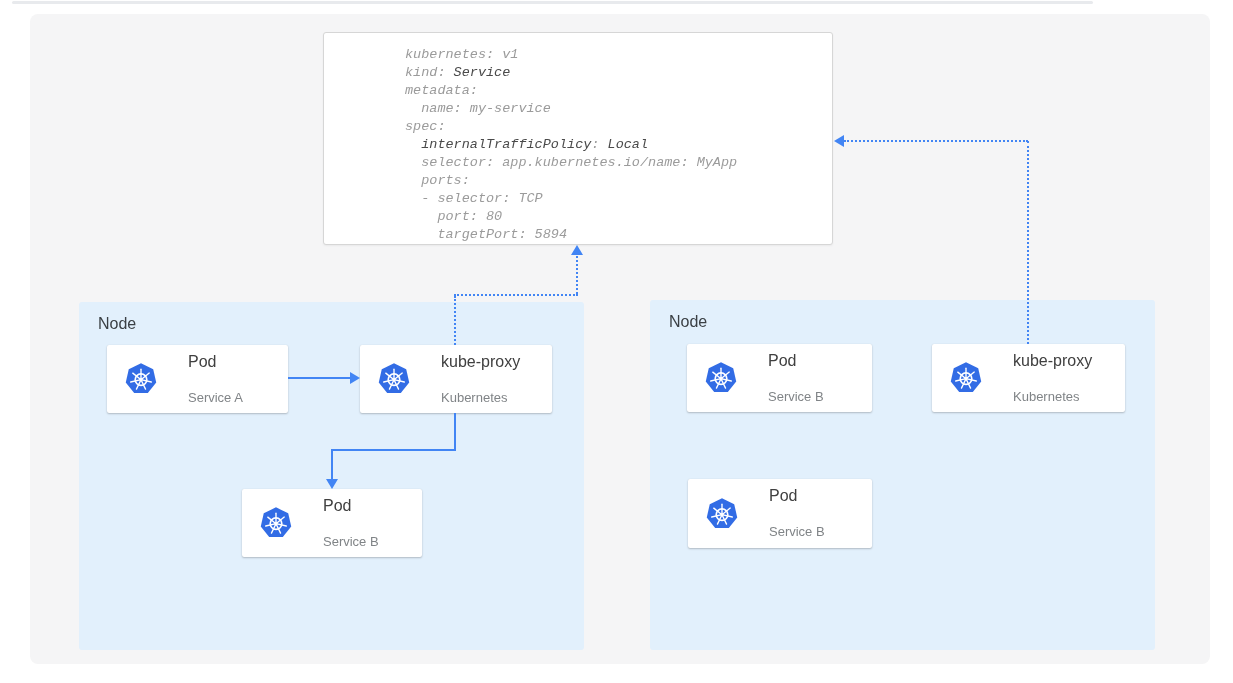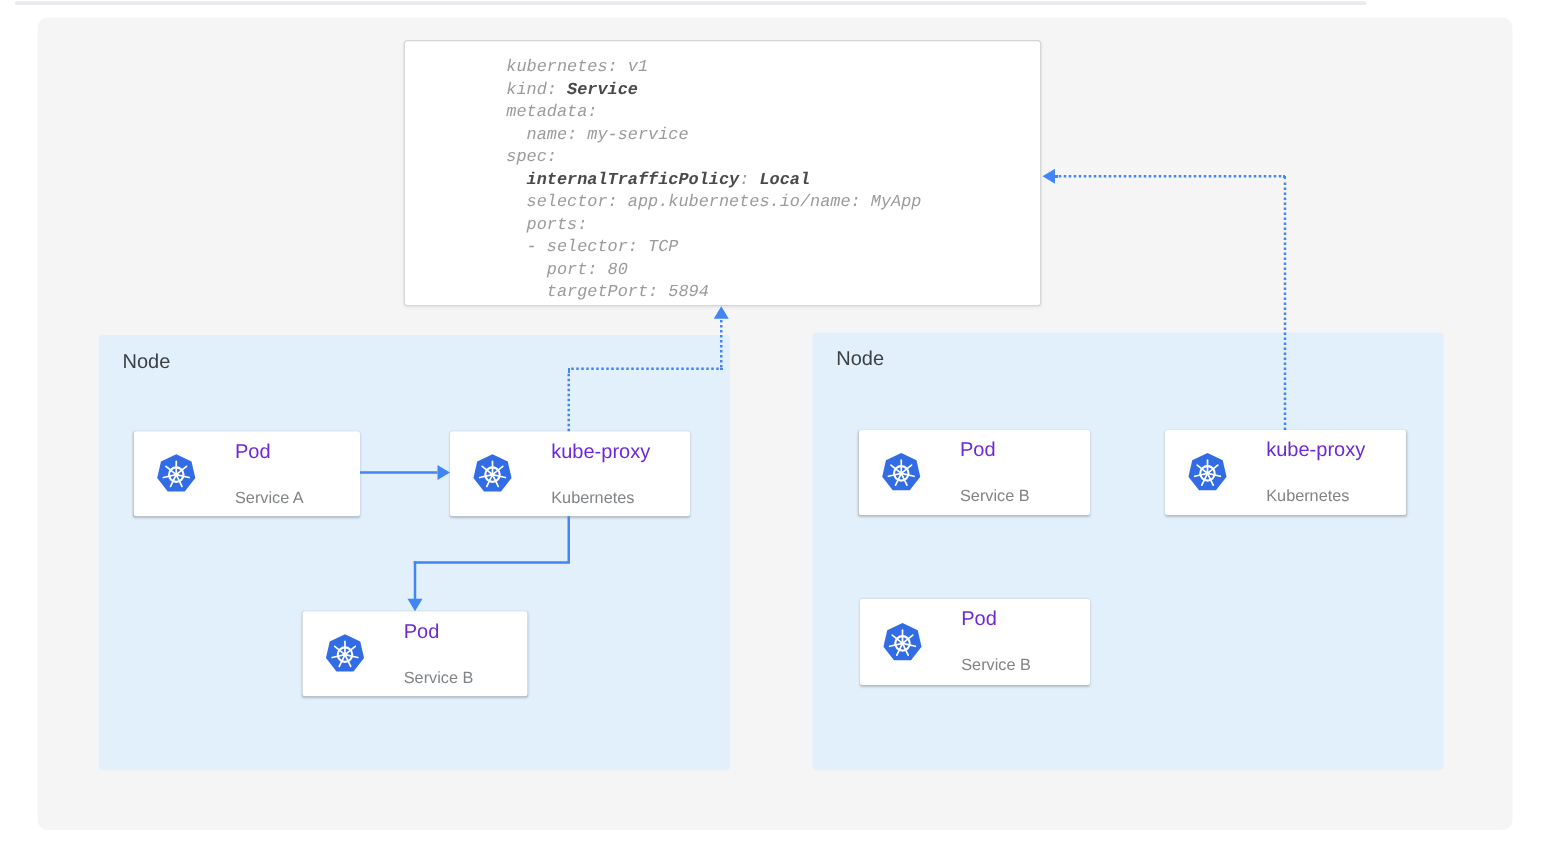--- a/index.html
+++ b/index.html
@@ -18,37 +18,37 @@
   .yaml-box{
     position:absolute;left:323px;top:32px;width:510px;height:213px;
     background:#ffffff;border:1px solid #d6d6d6;border-radius:3px;
     box-shadow:0 1px 2px rgba(0,0,0,0.05);box-sizing:border-box;
   }
   .yaml-box pre{
     margin:0;padding:13px 10px 0 81px;
     font-family:"Liberation Mono",monospace;font-style:italic;
     font-size:13.5px;line-height:18px;color:#9b9b9b;white-space:pre;
   }
-  .yaml-box pre b{font-weight:bold;color:#4a4a4a;}
+  .yaml-box pre b{font-weight:normal;color:#4a4a4a;}
   .node{
-    position:absolute;background:var(--node-bg,#e2f0fc);border-radius:3px;
+    position:absolute;background:var(--node-bg,#e2f0fc);border-radius:3px;margin-top:34px;
   }
   .node-label{
     position:absolute;left:19px;top:13px;font-size:16px;color:#3b4045;
   }
   .node-left{left:79px;top:268px;width:505px;height:348px;}
   .node-right{left:650px;top:266px;width:505px;height:350px;}
   .card{
     position:absolute;background:#ffffff;border-radius:2px;
     box-shadow:0 1px 2px rgba(0,0,0,0.22),0 0 1px rgba(0,0,0,0.10);
     display:flex;align-items:center;padding-left:17px;box-sizing:border-box;
   }
   .card .icon{width:34px;height:34px;margin-right:30px;flex:0 0 auto;}
   .card .txt{display:flex;flex-direction:column;line-height:1.25;}
-  .card .title{font-size:16px;color:#6d28d9;}
+  .card .title{font-size:16px;color:#404040;}
   .card .subtitle{font-size:13px;color:#808487;margin-top:18px;}
   .card-pod-a{left:107px;top:345px;width:181px;height:68px;}
   .card-kp1{left:360px;top:345px;width:192px;height:68px;}
   .card-podb-left{left:242px;top:489px;width:180px;height:68px;}
   .card-podb-top{left:687px;top:344px;width:185px;height:68px;}
   .card-kp2{left:932px;top:344px;width:193px;height:68px;}
   .card-podb-bottom{left:688px;top:479px;width:184px;height:69px;}
   .ln{position:absolute;}
   .h-solid{border-top:2px solid var(--accent,#4285f4);}
   .v-solid{border-left:2px solid var(--accent,#4285f4);}

